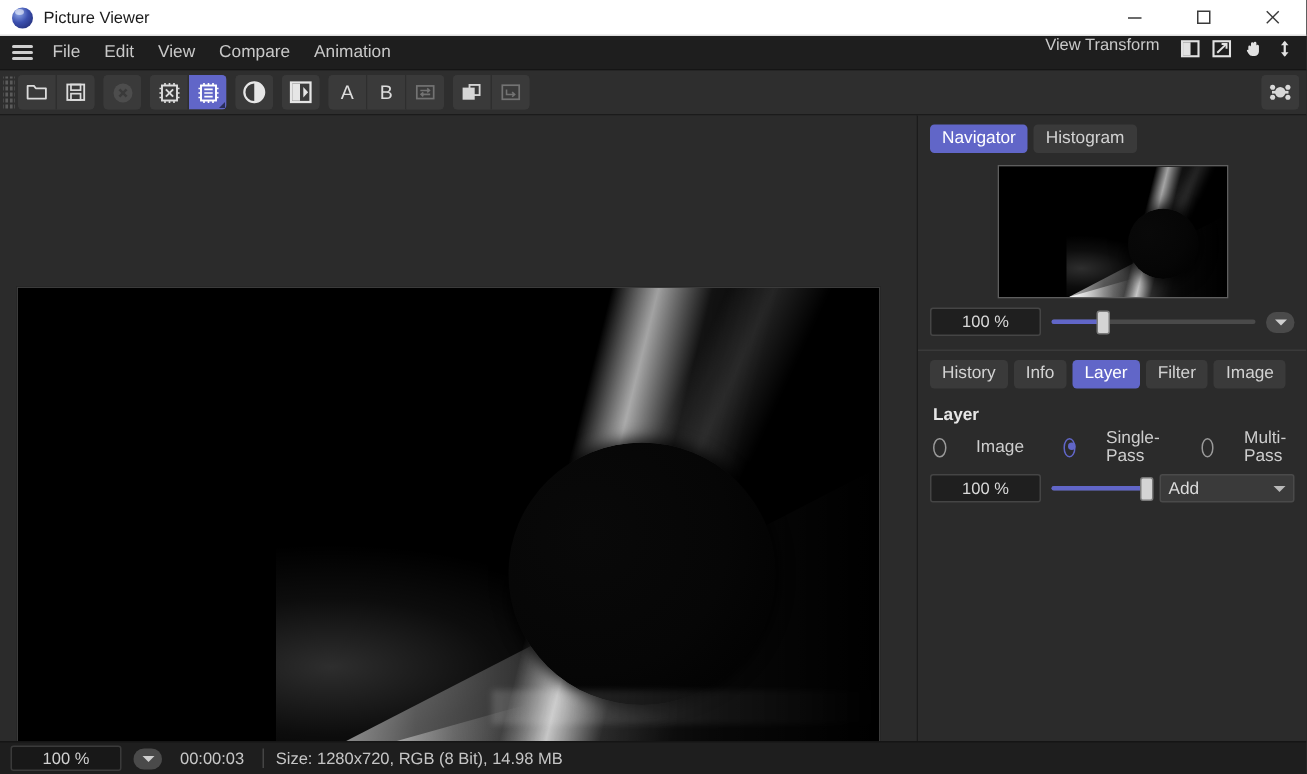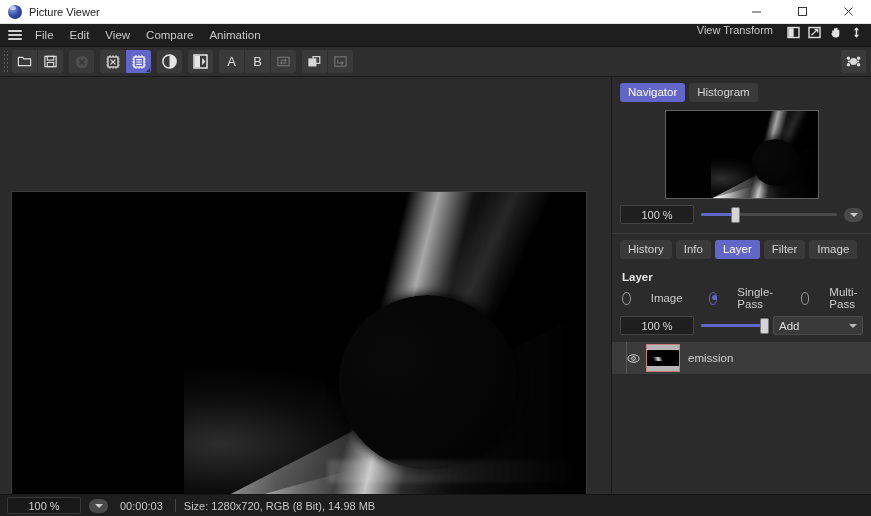--- a/index.html
+++ b/index.html
@@ -488,38 +488,20 @@
           <div class="sfill" style="width:100%"></div>
           <div class="sknob" style="left:calc(100% - 6px)"></div>
         </div>
         <div class="dd">
           <span>Add</span>
           <span class="caret"></span>
         </div>
       </div>
 
       <div class="layerlist">
-        <div class="layerrow sel">
-          <div class="treeline"></div>
-          <div class="treetick"></div>
-          <div class="eye">
-            <svg width="13" height="11" viewBox="0 0 14 11">
-                <ellipse cx="7" cy="5.5" rx="6" ry="4" fill="none" stroke="#cfcfcf" stroke-width="1.1"></ellipse>
-                <circle cx="7" cy="5.5" r="2" fill="none" stroke="#cfcfcf" stroke-width="1.1"></circle>
-              </svg>
-          </div>
-          <div class="thumb selthumb">
-            <div class="bar"></div>
-            <div class="thumbmid">
-              <div class="t-streak"></div>
-            </div>
-            <div class="bar"></div>
-          </div>
-          <div class="layername">emission</div>
-        </div>
 
       </div>
 
     </div>
   </div>
 
   <div class="statusbar">
     <div class="st-num">100 %</div>
     <div class="st-round">
       <span class="caret"></span>

